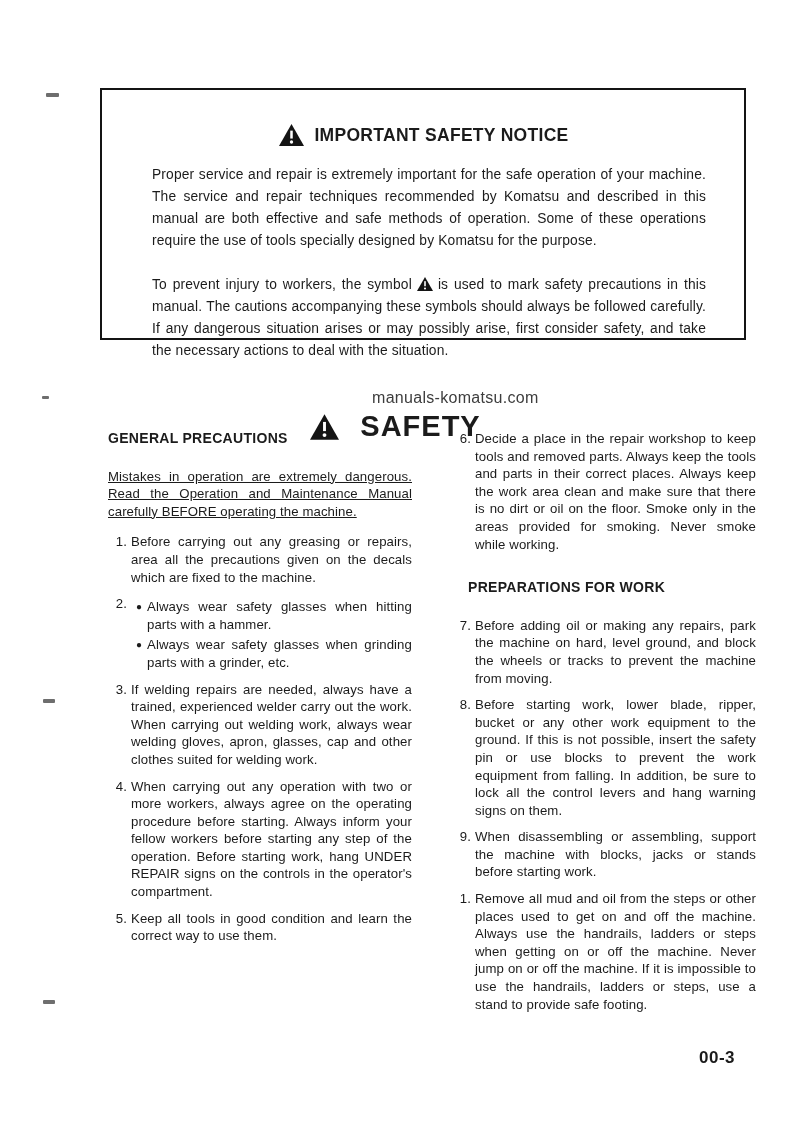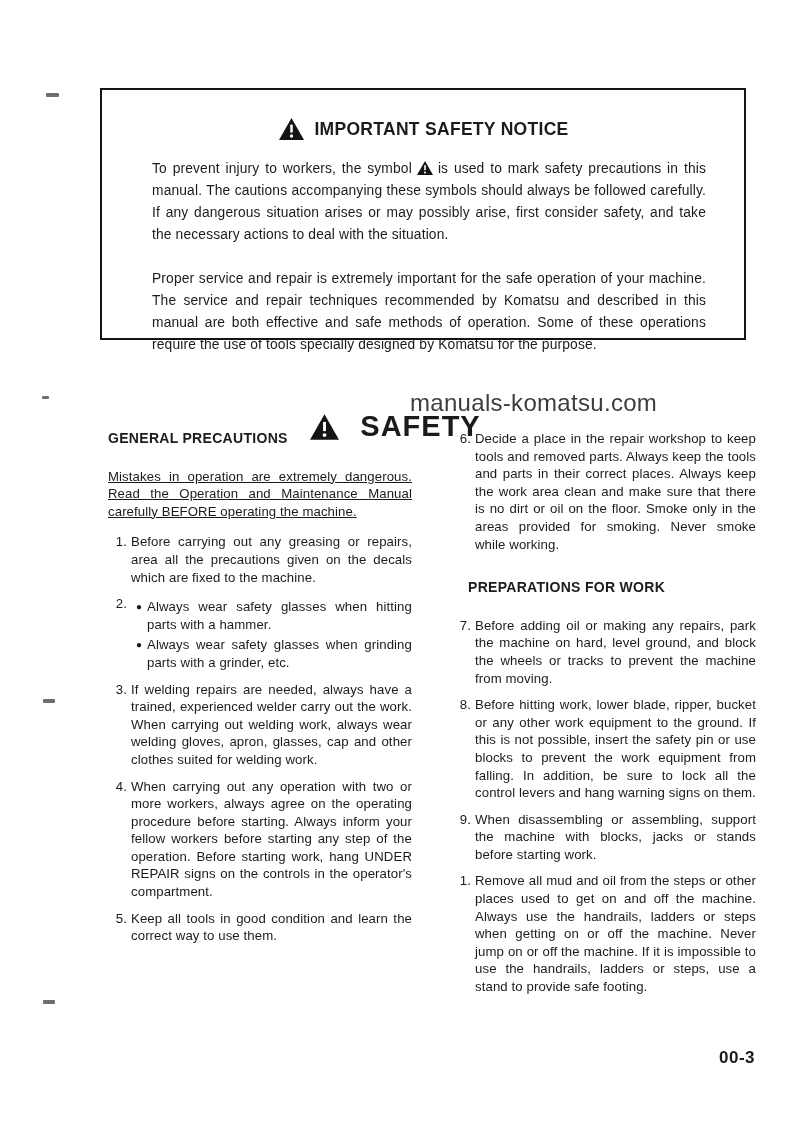--- a/index.html
+++ b/index.html
@@ -15,43 +15,42 @@
   
   .notice-box {
     position:absolute; left:100px; top:88px;
     width:646px; height:252px;
     border:2px solid #141414;
     padding:20px 38px 0 50px;
   }
   .notice-title {
     display:flex; justify-content:center; align-items:center; gap:10px;
     font-weight:bold; font-size:17.5px; letter-spacing:.3px;
-    margin:8px 0 18px -10px;
+    margin:14px 0 18px -10px;
   }
   .notice-p {
     font-size:13.8px; line-height:22px; text-align:justify;
     letter-spacing:.15px;
   }
   .notice-p + .notice-p { margin-top:22px; }
   .inline-tri { vertical-align:-2px; margin:0 5px; }
 
   
   .title-wrap {
     position:absolute; top:378px; left:0; width:100%;
     text-align:center; z-index:1;
   }
   .main-title {
     display:inline-flex; align-items:center; gap:21px;
     font-size:29px; font-weight:bold; letter-spacing:1px;margin-top:32px;
   }
   .watermark {
     position:absolute; top:389px; left:372px; z-index:2;
-    font-size:24px; color:#3d3d3d; letter-spacing:.3px;
+    font-size:16px; color:#3d3d3d; letter-spacing:.3px;
     white-space:nowrap;
-    margin-left:38px;
   }
 
   
   .col {
     position:absolute; top:430px; width:304px;
     font-size:13.2px; line-height:17.6px; letter-spacing:.1px;
   }
   .col-left  { left:108px; }
   .col-right { left:452px; }
   .col-heading {
@@ -64,21 +63,21 @@
   .item { display:flex; margin-bottom:9px; }
   .inum { flex:0 0 23px; text-align:right; padding-right:4px; }
   .itext { flex:1; text-align:justify; }
   .bullets { margin-top:3px; }
   .bullet { display:flex; margin-top:3px; }
   .bdot { flex:0 0 16px; text-align:center; font-size:10px; line-height:17.6px; }
   .btext { flex:1; text-align:justify; }
 
   
   .page-num {
-    position:absolute; right:36px; top:1048px;
+    position:absolute; right:56px; top:1048px;
     font-size:17px; font-weight:bold; letter-spacing:.5px;
   }
 
   
   .mark { position:absolute; background:#6e6e6e; border-radius:1px; }
   .mark-1 { left:46px; top:93px;  width:13px; height:4px; }
   .mark-2 { left:42px; top:396px; width:7px;  height:3px; }
   .mark-3 { left:43px; top:699px; width:12px; height:4px; }
   .mark-4 { left:43px; top:1000px;width:12px; height:4px; }
 
@@ -94,26 +93,26 @@
 
 <div class="notice-box">
   <div class="notice-title">
     <svg class="tri" width="25" height="22" viewBox="0 0 24 21">
         <path d="M12 0 L24 21 L0 21 Z"></path>
         <rect x="10.8" y="6.3" width="2.4" height="7.6" fill="#fff"></rect>
         <circle cx="12" cy="17.2" r="1.6" fill="#fff"></circle>
       </svg>
     <span>IMPORTANT SAFETY NOTICE</span>
   </div>
+  <p class="notice-p">Proper service and repair is extremely important for the safe operation of your machine. The service and repair techniques recommended by Komatsu and described in this manual are both effective and safe methods of operation. Some of these operations require the use of tools specially designed by Komatsu for the purpose.</p>
   <p class="notice-p"><span>To prevent injury to workers, the symbol</span><svg class="tri inline-tri" width="16" height="14" viewBox="0 0 24 21">
         <path d="M12 0 L24 21 L0 21 Z"></path>
         <rect x="10.8" y="6.3" width="2.4" height="7.6" fill="#fff"></rect>
         <circle cx="12" cy="17.2" r="1.6" fill="#fff"></circle>
       </svg><span>is used to mark safety precautions in this manual. The cautions accompanying these symbols should always be followed carefully. If any dangerous situation arises or may possibly arise, first consider safety, and take the necessary actions to deal with the situation.</span></p>
-  <p class="notice-p">Proper service and repair is extremely important for the safe operation of your machine. The service and repair techniques recommended by Komatsu and described in this manual are both effective and safe methods of operation. Some of these operations require the use of tools specially designed by Komatsu for the purpose.</p>
 </div>
 
 <div class="title-wrap">
   <span class="main-title">
     <svg class="tri" width="29" height="26" viewBox="0 0 24 21">
         <path d="M12 0 L24 21 L0 21 Z"></path>
         <rect x="10.8" y="6.3" width="2.4" height="7.6" fill="#fff"></rect>
         <circle cx="12" cy="17.2" r="1.6" fill="#fff"></circle>
       </svg>
     <span>SAFETY</span>
@@ -170,21 +169,21 @@
 
   <div class="col-heading prep-heading">PREPARATIONS FOR WORK</div>
 
   <div class="item">
     <span class="inum">7.</span>
     <span class="itext">Before adding oil or making any repairs, park the machine on hard, level ground, and block the wheels or tracks to prevent the machine from moving.</span>
   </div>
 
   <div class="item">
     <span class="inum">8.</span>
-    <span class="itext">Before hitting work, lower blade, ripper, bucket or any other work equipment to the ground. If this is not possible, insert the safety pin or use blocks to prevent the work equipment from falling. In addition, be sure to lock all the control levers and hang warning signs on them.</span>
+    <span class="itext">Before starting work, lower blade, ripper, bucket or any other work equipment to the ground. If this is not possible, insert the safety pin or use blocks to prevent the work equipment from falling. In addition, be sure to lock all the control levers and hang warning signs on them.</span>
   </div>
 
   <div class="item">
     <span class="inum">9.</span>
     <span class="itext">When disassembling or assembling, support the machine with blocks, jacks or stands before starting work.</span>
   </div>
 
   <div class="item">
     <span class="inum">1.</span>
     <span class="itext">Remove all mud and oil from the steps or other places used to get on and off the machine. Always use the handrails, ladders or steps when getting on or off the machine. Never jump on or off the machine. If it is impossible to use the handrails, ladders or steps, use a stand to provide safe footing.</span>

